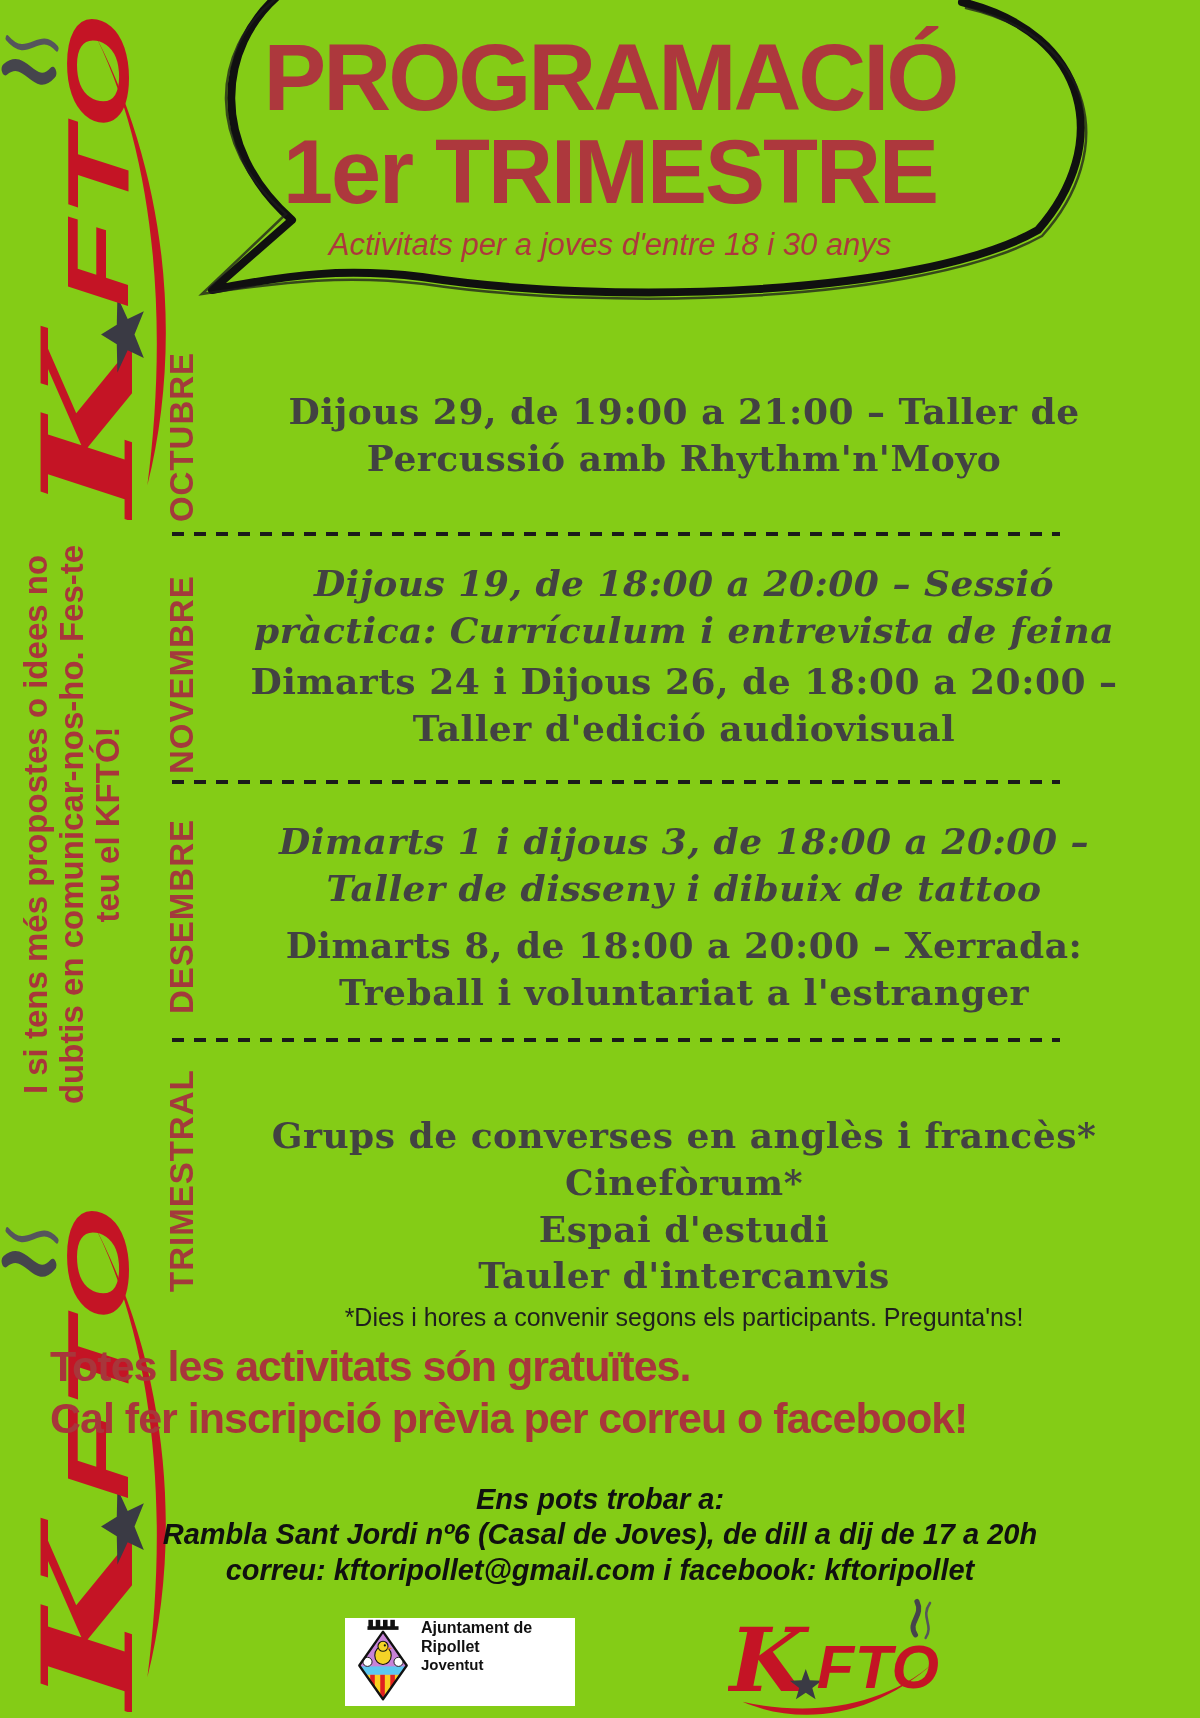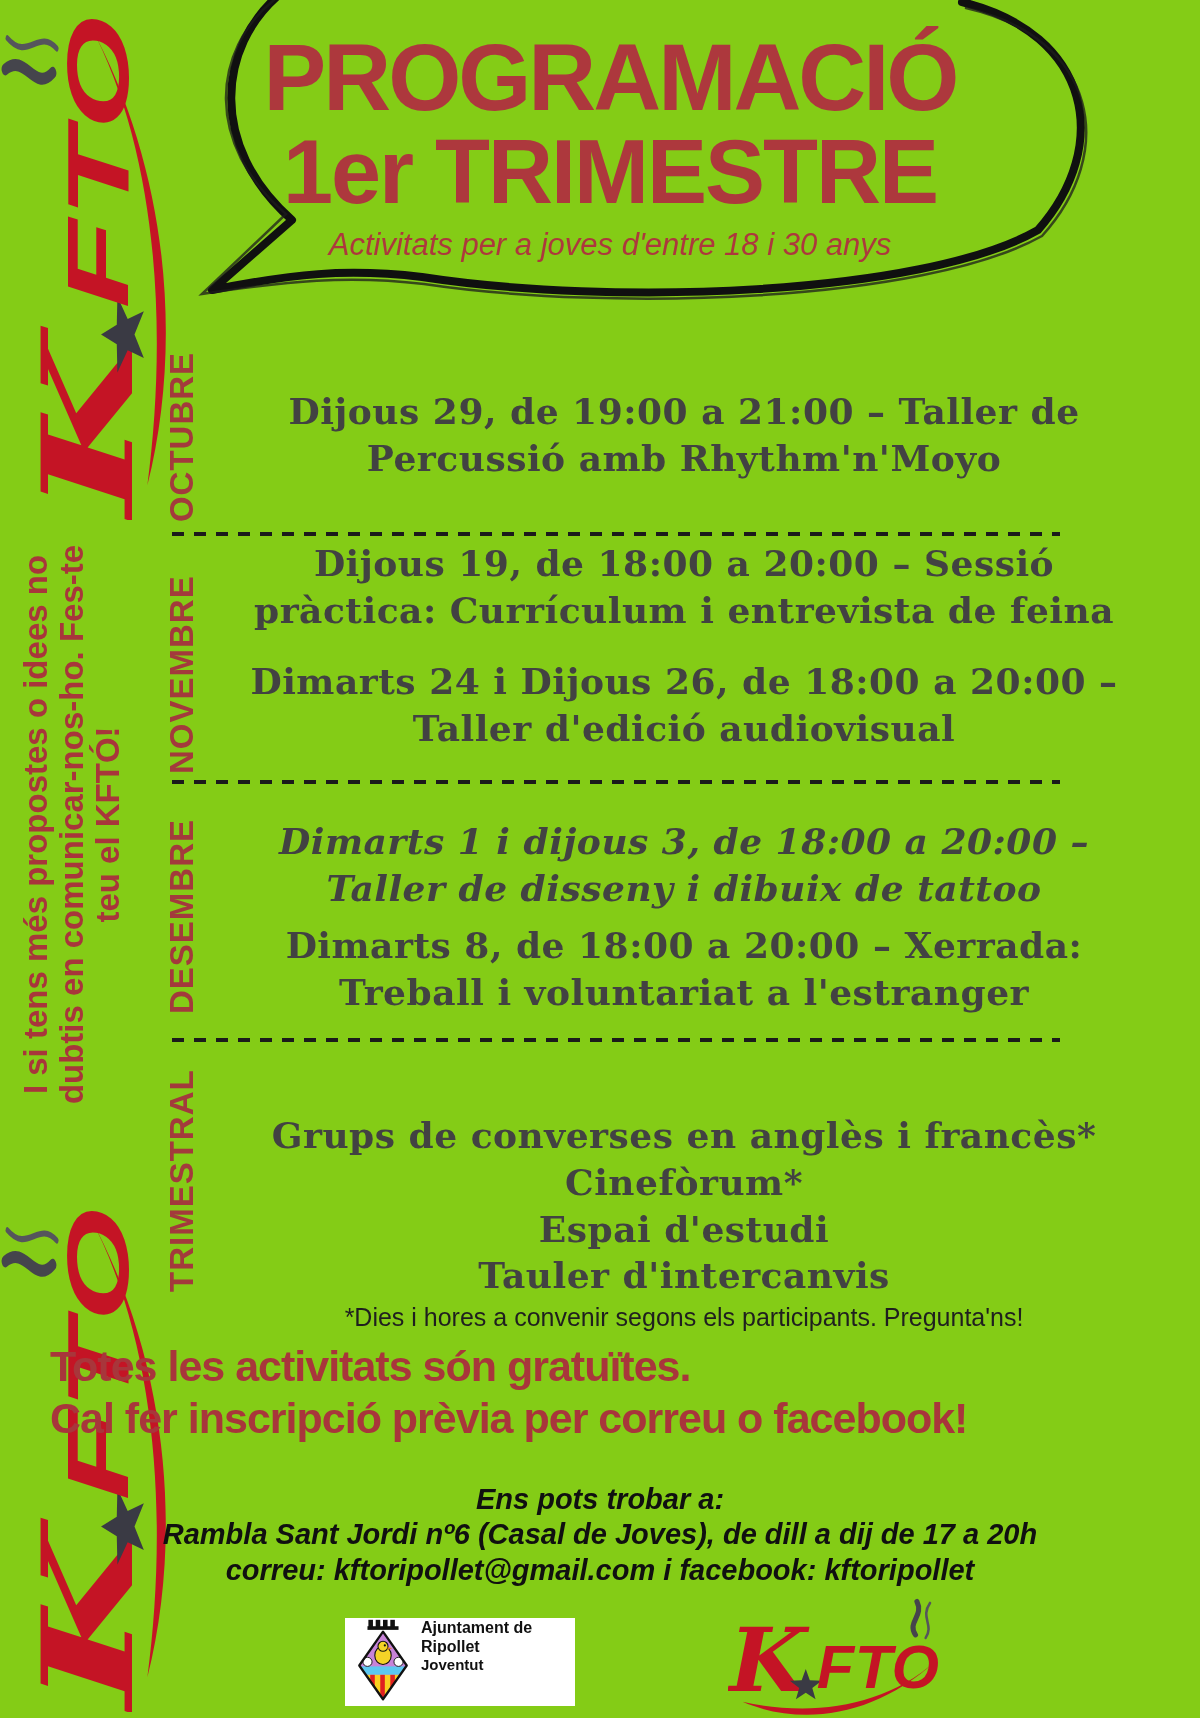--- a/index.html
+++ b/index.html
@@ -91,21 +91,21 @@
 
   <div class="month-label rot90" style="left:152px;top:524px;width:174px;">OCTUBRE</div>
   <div class="month-label rot90" style="left:152px;top:774px;width:198px;">NOVEMBRE</div>
   <div class="month-label rot90" style="left:152px;top:1014px;width:178px;">DESEMBRE</div>
   <div class="month-label rot90" style="left:152px;top:1292px;width:220px;">TRIMESTRAL</div>
 
   <div class="event" style="top:388px;">Dijous 29, de 19:00 a 21:00 – Taller de Percussió amb Rhythm'n'Moyo</div>
 
   <div class="sep" style="top:532px;"></div>
 
-  <div class="event" style="top:540px;">Dijous 19, de 18:00 a 20:00 – Sessió pràctica: Currículum i entrevista de feina</div>
+  <div class="event" style="top:560px;font-style:italic;">Dijous 19, de 18:00 a 20:00 – Sessió pràctica: Currículum i entrevista de feina</div>
   <div class="event" style="top:658px;">Dimarts 24 i Dijous 26, de 18:00 a 20:00 – Taller d'edició audiovisual</div>
 
   <div class="sep" style="top:780px;"></div>
 
   <div class="event" style="top:818px;font-style:italic;">Dimarts 1 i dijous 3, de 18:00 a 20:00 – Taller de disseny i dibuix de tattoo</div>
   <div class="event" style="top:922px;">Dimarts 8, de 18:00 a 20:00 – Xerrada: Treball i voluntariat a l'estranger</div>
 
   <div class="sep" style="top:1038px;"></div>
 
   <div class="event" style="top:1112px;">

